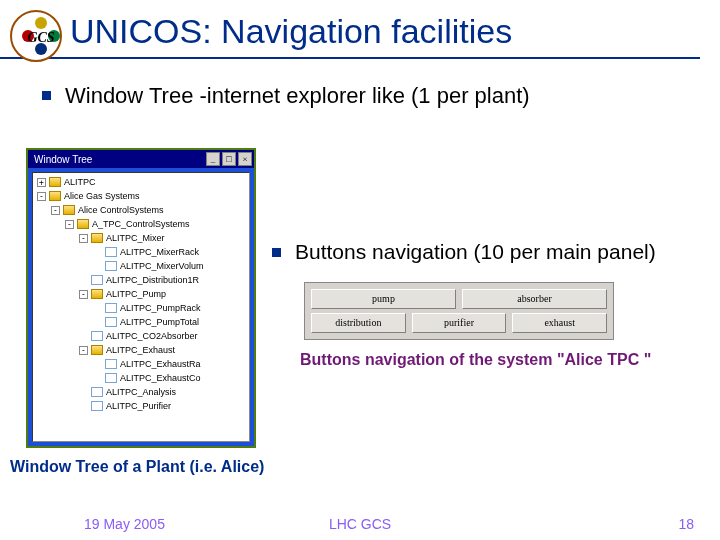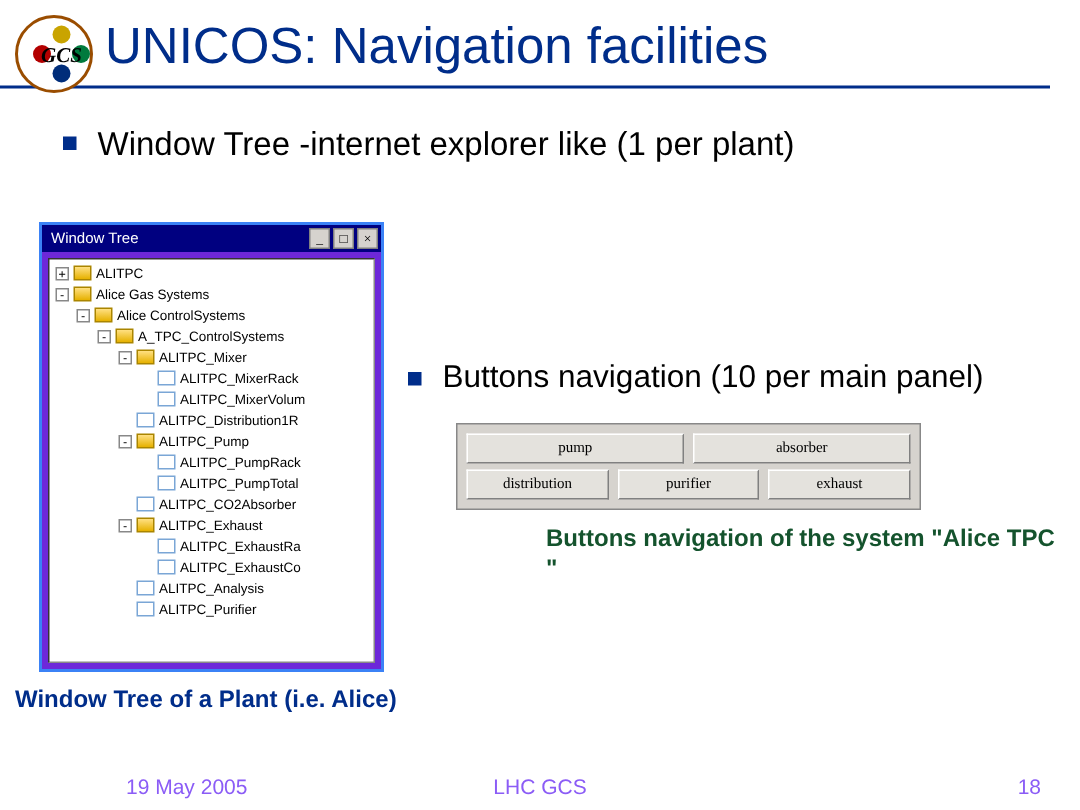--- a/index.html
+++ b/index.html
@@ -48,22 +48,22 @@
   .sqbullet {
     width:9px; height:9px; background:#002d8a; margin-top:8px; margin-right:14px; flex:0 0 auto;
   }
   .b1 { margin: 24px 0 0 42px; font-size: 22px; color:#000; }
   .b2 { margin: 0 0 0 0; font-size: 21px; color:#000; }
 
   
   .treewin {
     position:absolute; left:26px; top:148px;
     width:230px; height:300px;
-    border: 2px solid #3b82f6;
-    background:#6d28d9;
+    border: 2px solid #4d7c0f;
+    background:#1d4ed8;
   }
   .titlebar {
     height:18px; background:#000080;
     display:flex; align-items:center; justify-content:space-between;
     padding:0 2px;
   }
   .titlebar-text { color:#fff; font: 10px Tahoma, sans-serif; padding-left:4px; }
   .winbtns { display:flex; gap:2px; }
   .winbtn {
     width:14px; height:14px; background:#d6d3ce; border:1px solid #808080;
@@ -105,23 +105,23 @@
   }
   .btnrow { display:flex; gap:6px; padding:2px 2px; }
   .uibtn {
     flex:1 1 0; height:20px;
     background:#e4e2dd; border:1px solid #808080;
     border-top-color:#fff; border-left-color:#fff;
     font:10px Tahoma; color:#000; text-align:center; line-height:18px;
     filter: blur(0.2px);
   }
   .btncaption {
-    margin: 10px 0 0 92px;
+    margin: 10px 0 0 28px;
     font: bold 16px "Trebuchet MS", sans-serif;
-    color:#14532d;
+    color:#701a75;
     line-height:1.25;
   }
 
   .treecaption {
     position:absolute; left:10px; top:458px;
     font: bold 16px "Trebuchet MS", sans-serif; color:#002d8a;
   }
 
   .footer {
     position:absolute; left:0; right:0; bottom:8px;

